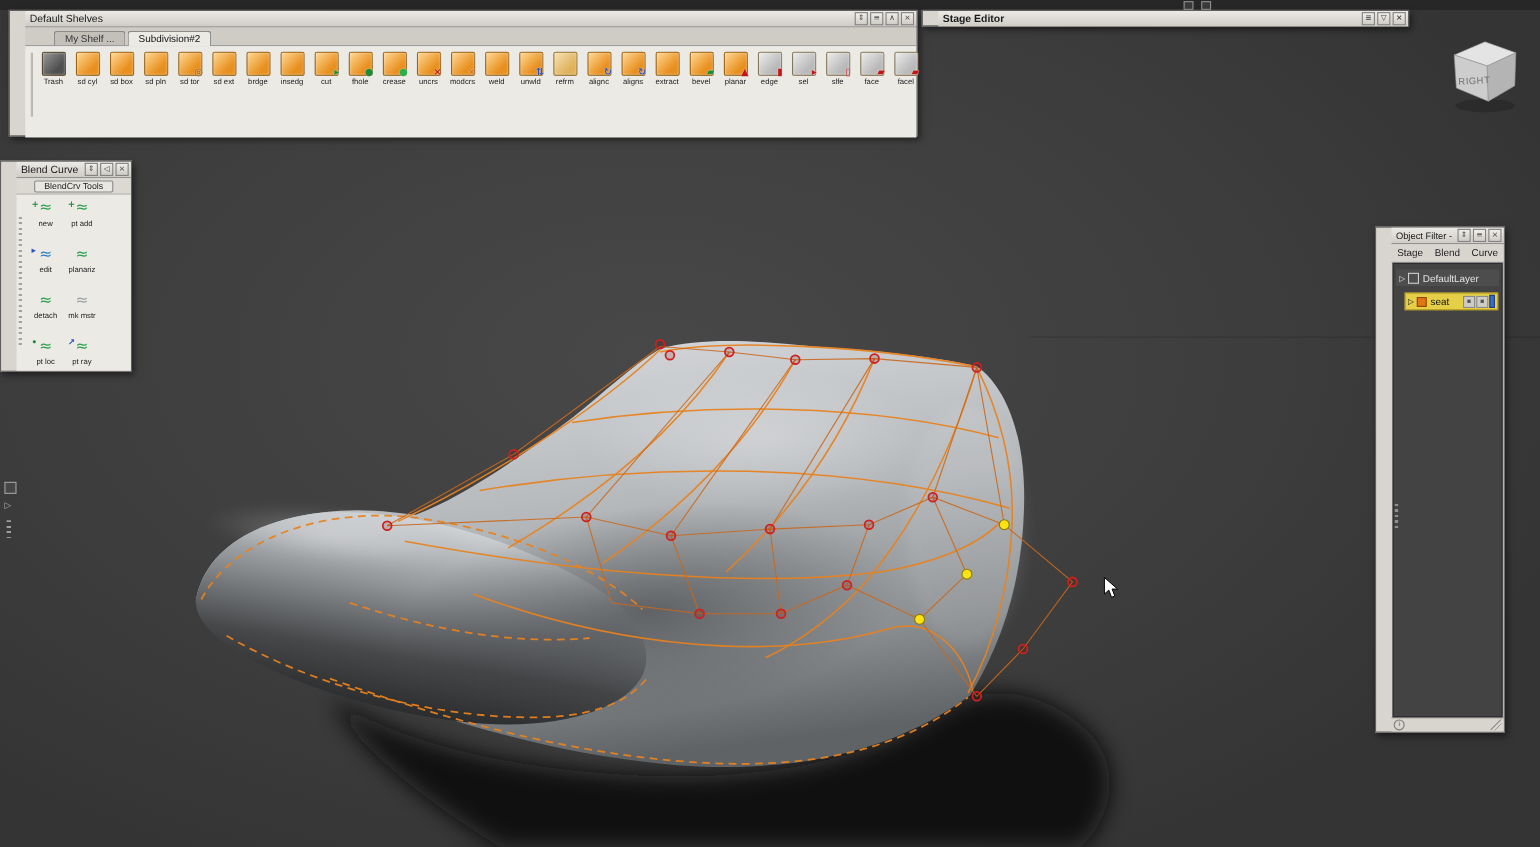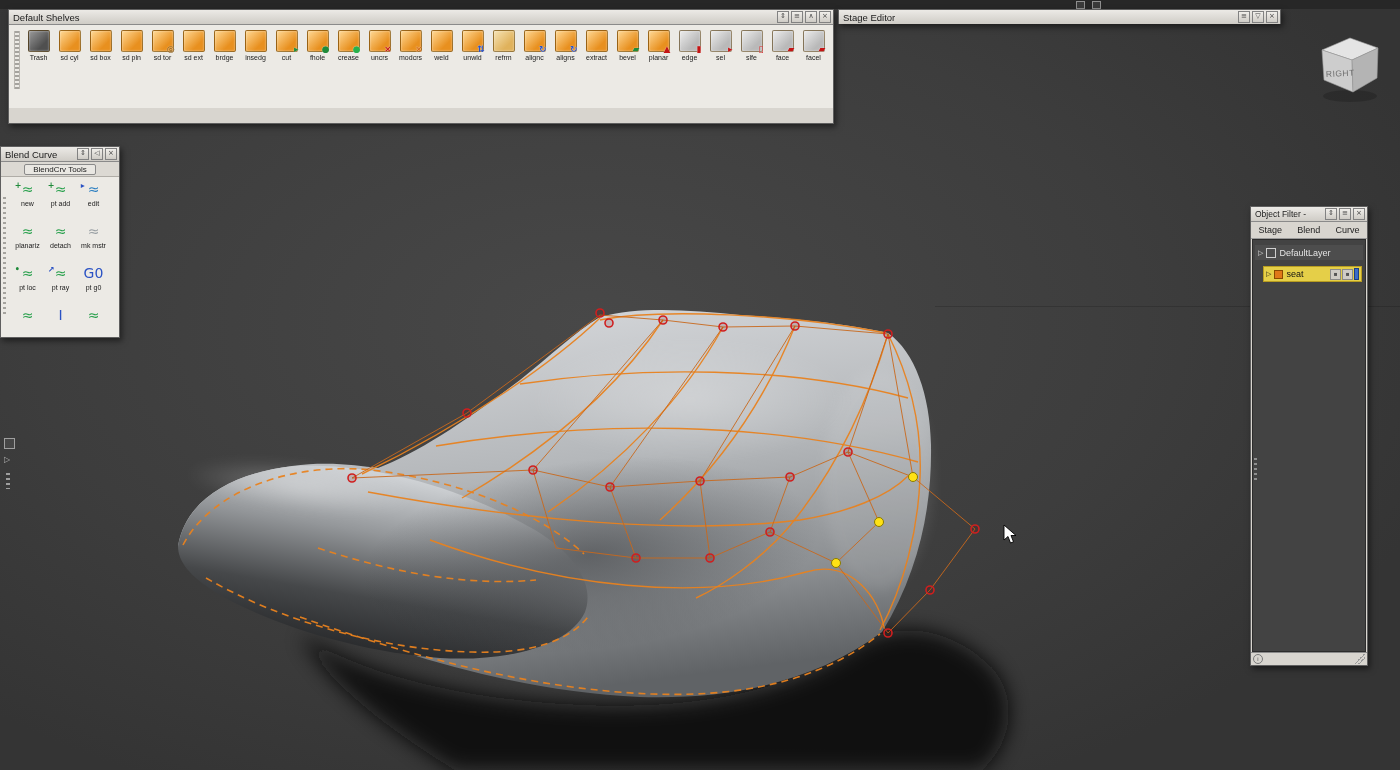--- a/index.html
+++ b/index.html
@@ -11,21 +11,21 @@
     background:radial-gradient(ellipse 900px 520px at 42% 42%, #484848, #3d3d3d 62%, #343434 100%);}
   #stage-line{position:absolute;left:935px;top:306px;width:465px;height:1px;background:rgba(0,0,0,.16);}
   svg.scene{position:absolute;left:0;top:0;}
   .iso path{fill:none;stroke:var(--cage_orange,#e8821f);stroke-width:1.4;opacity:.95;}
   .isodash path{fill:none;stroke:var(--cage_orange,#e8821f);stroke-width:1.6;stroke-dasharray:7 5;opacity:.95;}
   .cage polyline{fill:none;stroke:var(--cage_polygon,#c9681c);stroke-width:1;opacity:.9;}
   circle.cv{fill:rgba(120,10,10,.15);stroke:var(--cv_red,#d01f1f);stroke-width:1.6;}
   circle.cvsel{fill:var(--cv_selected_yellow,#ffe214);stroke:#8a7a00;stroke-width:1;}
   
   .window{position:absolute;background:var(--chrome,#d8d5cf);border:1px solid #5f5f5f;
-    box-shadow:2px 3px 6px rgba(0,0,0,.5);box-sizing:border-box;}
+    box-shadow:2px 3px 6px rgba(0,0,0,.5);box-sizing:border-box;padding-left:14px;}
   .titlebar{height:14px;display:flex;align-items:center;gap:2px;padding:0 2px 0 4px;font-size:9.5px;
     background:linear-gradient(#eceae6,#cfccc6);border-bottom:1px solid #8a8a8a;white-space:nowrap;overflow:hidden;}
   .tb-icons{margin-left:auto;display:flex;gap:2px;flex-shrink:0;}
   .tb-btn{width:10px;height:10px;border:1px solid #828282;background:linear-gradient(#f0eeea,#cfccc6);
     font-size:7px;line-height:9px;text-align:center;color:#444;font-family:"DejaVu Sans",sans-serif;cursor:default;}
   
   #shelves-window{left:8px;top:9px;width:826px;height:115px;}
   .tabs-row{height:16px;background:#cfccc6;display:flex;align-items:flex-end;gap:2px;padding-left:26px;
     border-bottom:1px solid #9a9a9a;}
   .tab{font-size:9px;padding:1px 9px 1px;border:1px solid #8a8a8a;border-bottom:none;background:#c3c0ba;
@@ -47,21 +47,21 @@
   .blend-tab-row{display:flex;justify-content:center;padding:2px 0 1px;background:#dcd9d3;border-bottom:1px solid #b0ada7;}
   .blend-tab{font-size:8px;border:1px solid #8a8a8a;background:#e9e7e2;padding:0 8px;border-radius:2px;color:#222;text-align:right;}
   .blend-grid{position:relative;display:flex;flex-wrap:wrap;padding:3px 0 0 10px;background:#eceae5;height:160px;}
   .btool{width:33px;height:42px;display:flex;flex-direction:column;align-items:center;cursor:default;}
   .bt-glyph{height:20px;font-size:14px;line-height:18px;font-family:"DejaVu Sans",sans-serif;position:relative;}
   .bt-badge{position:absolute;top:-3px;left:-7px;font-size:8px;font-weight:bold;}
   .bt-label{font-size:7px;color:#1a1a1a;white-space:nowrap;}
   .blend-grip{position:absolute;left:2px;top:20px;width:3px;height:120px;
     background:repeating-linear-gradient(to bottom,#a5a39e 0 2px,transparent 2px 5px);}
   
-  #stage-window{left:838px;top:9px;width:443px;height:15px;}
+  #stage-window{left:838px;top:9px;width:443px;height:15px;font-weight:bold;}
   #stage-window .titlebar{border-bottom:none;}
   
   #lister-window{left:1250px;top:206px;width:118px;height:460px;display:flex;flex-direction:column;}
   #lister-window .titlebar{font-size:8.5px;}
   .menubar{height:16px;display:flex;align-items:center;justify-content:space-around;font-size:9px;
     background:#d8d5cf;border-bottom:1px solid #9a9a9a;color:#222;}
   .menubar span{cursor:default;padding:0 2px;}
   .lister-body{position:relative;flex:1;background:#434343;border:1px solid #2c2c2c;margin:0 1px;overflow:hidden;}
   .lister-grip{position:absolute;left:1px;top:218px;width:3px;height:24px;
     background:repeating-linear-gradient(to bottom,#8f8f8f 0 2px,transparent 2px 5px);}
@@ -223,20 +223,24 @@
   <div class="window" id="shelves-window">
     <div class="titlebar">
       <span>Default Shelves</span>
       <span class="tb-icons">
           <span class="tb-btn">⇕</span>
           <span class="tb-btn">≡</span>
           <span class="tb-btn">∧</span>
           <span class="tb-btn">×</span>
         </span>
     </div>
+    <div class="tabs-row">
+        <div class="tab">My Shelf ...</div>
+        <div class="tab active">Subdivision#2</div>
+      </div>
     <div class="shelf-body">
       <div class="shelf-grip"></div>
       <div class="tools-row">
           <div class="tool">
             <div class="tool-icon" style="background: linear-gradient(135deg, rgb(154, 154, 154) 0%, rgb(79, 79, 79) 70%);"></div>
             <div class="tool-label">Trash</div>
           </div>
           <div class="tool">
             <div class="tool-icon" style="background: linear-gradient(135deg, rgb(255, 216, 148) 0%, rgb(232, 144, 31) 70%);"></div>
             <div class="tool-label">sd cyl</div>

